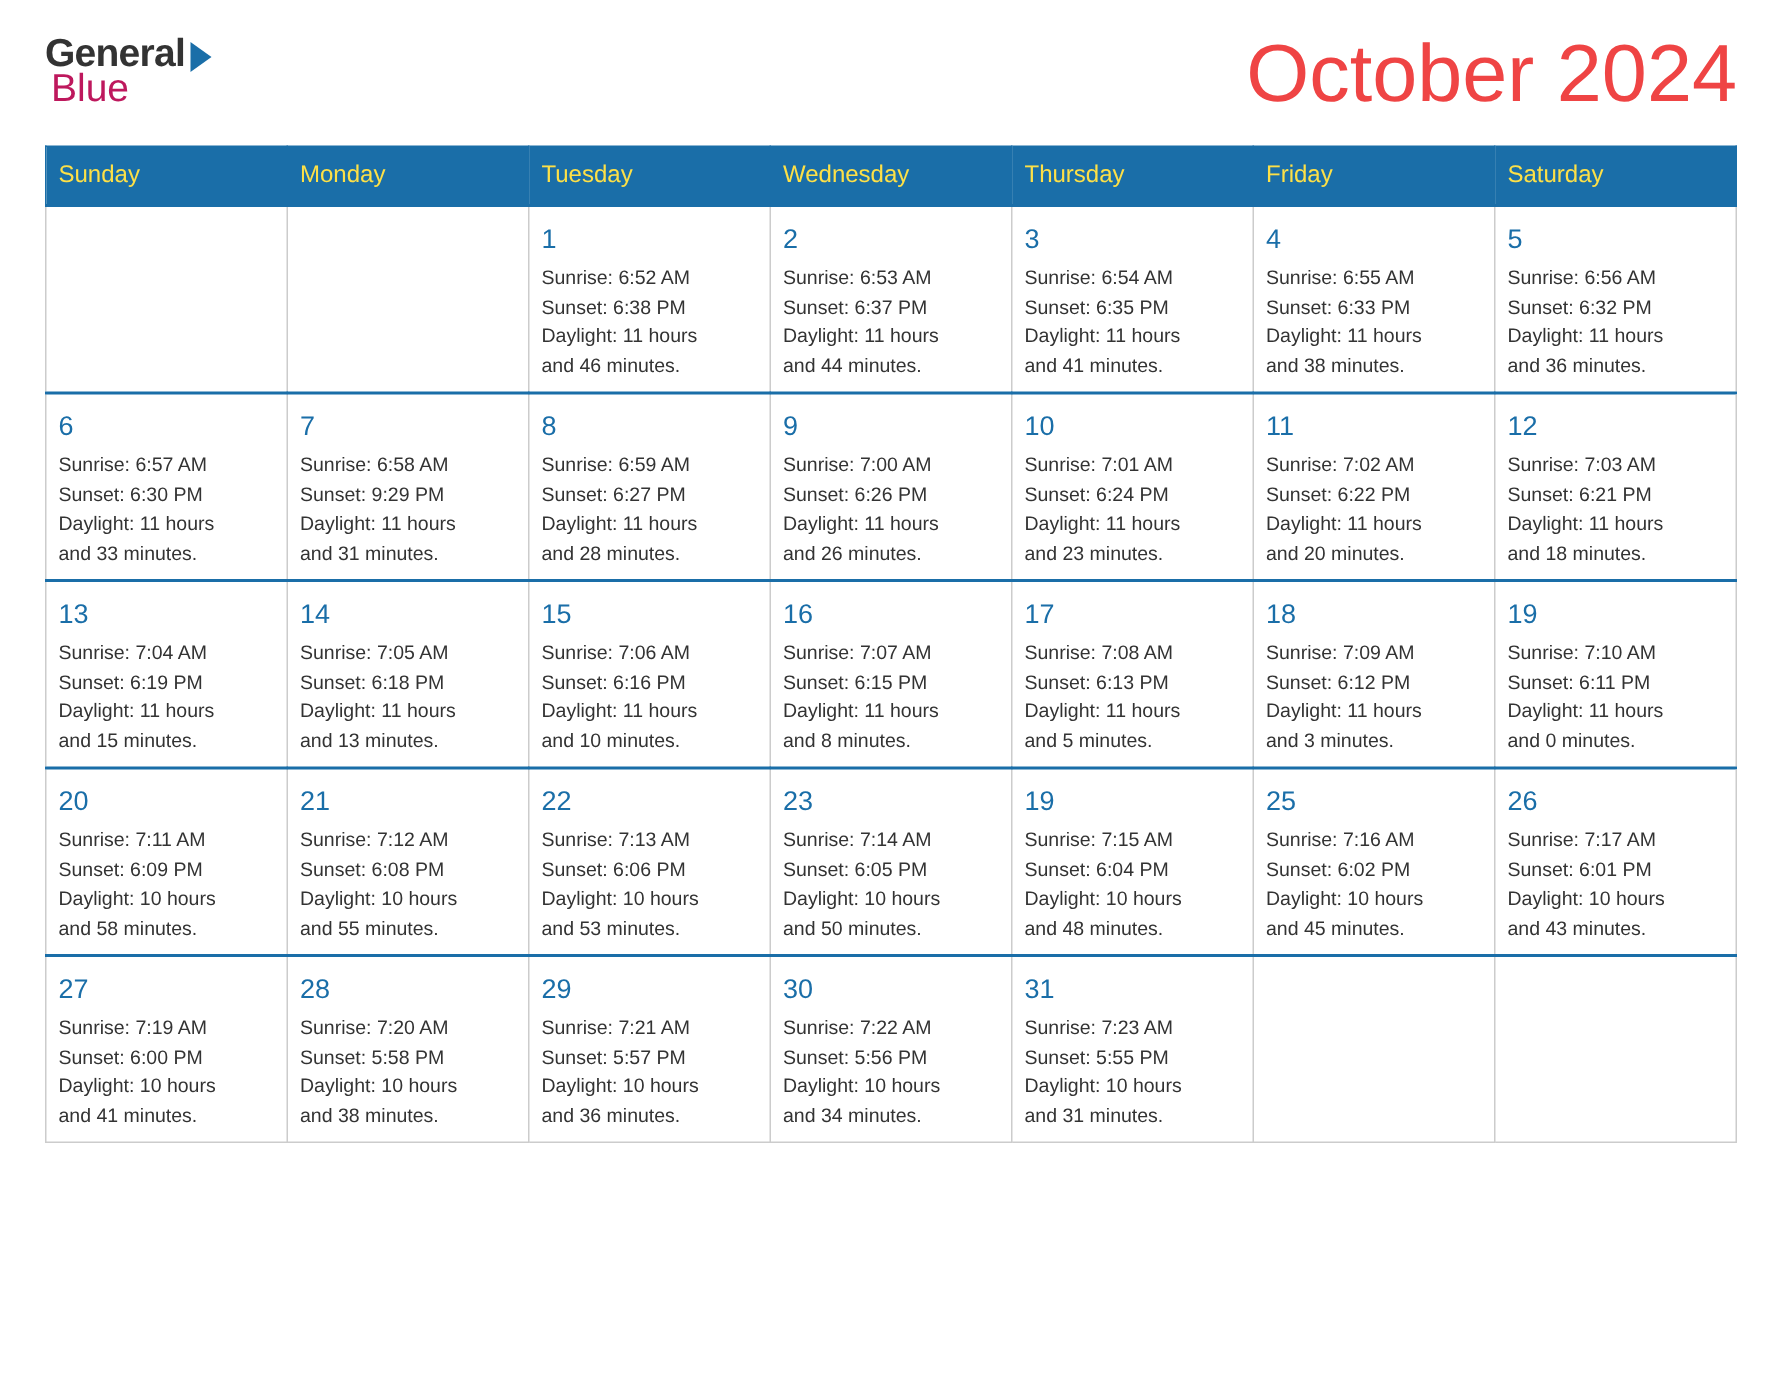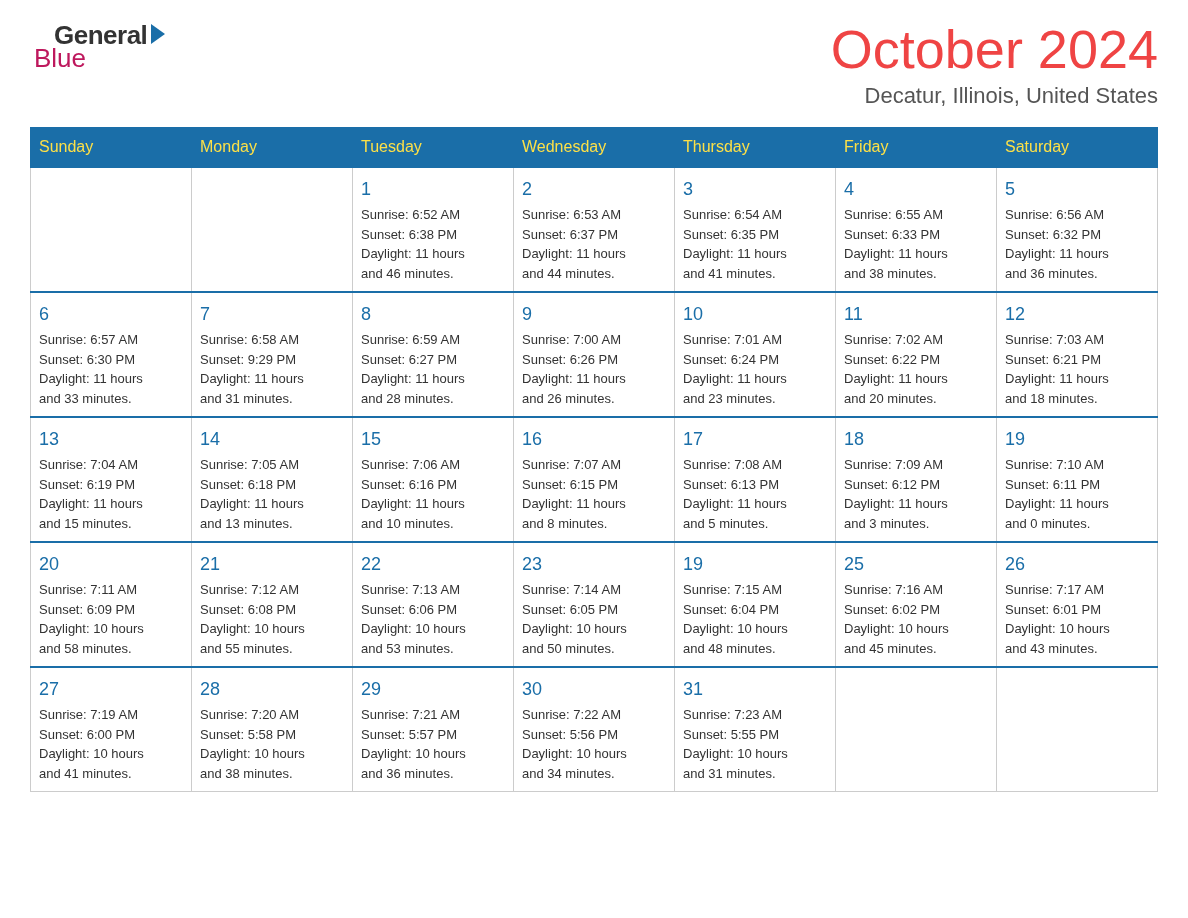--- a/index.html
+++ b/index.html
@@ -17,22 +17,21 @@
       align-items: flex-start;
       margin-bottom: 18px;
     }
     .logo {
       display: flex;
       flex-direction: column;
       align-items: flex-start;
     }
     .logo-top {
       display: flex;
-      align-items: flex-start;
-      margin-left: 24px;
+      align-items: center;
     }
     .logo-general {
       font-size: 26px;
       font-weight: bold;
       color: #333;
       letter-spacing: -0.5px;
     }
     .logo-arrow {
       width: 0;
       height: 0;
@@ -112,21 +111,20 @@
 <div class="header">
   <div class="logo">
     <div class="logo-top">
       <span class="logo-general">General</span>
       <div class="logo-arrow"></div>
     </div>
     <span class="logo-blue">Blue</span>
   </div>
   <div class="title-block">
     <h1>October 2024</h1>
-    <h2>Decatur, Illinois, United States</h2>
   </div>
 </div>
 
 <table class="calendar">
   <thead>
     <tr>
     <th>Sunday</th>
         <th>Monday</th>
         <th>Tuesday</th>
         <th>Wednesday</th>

